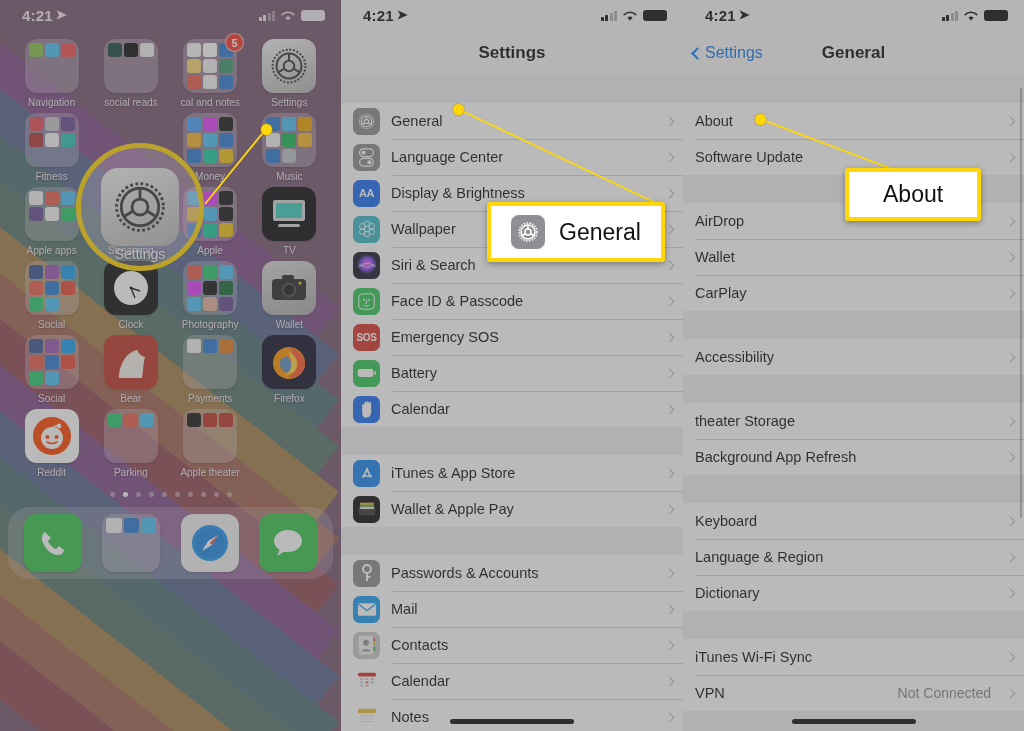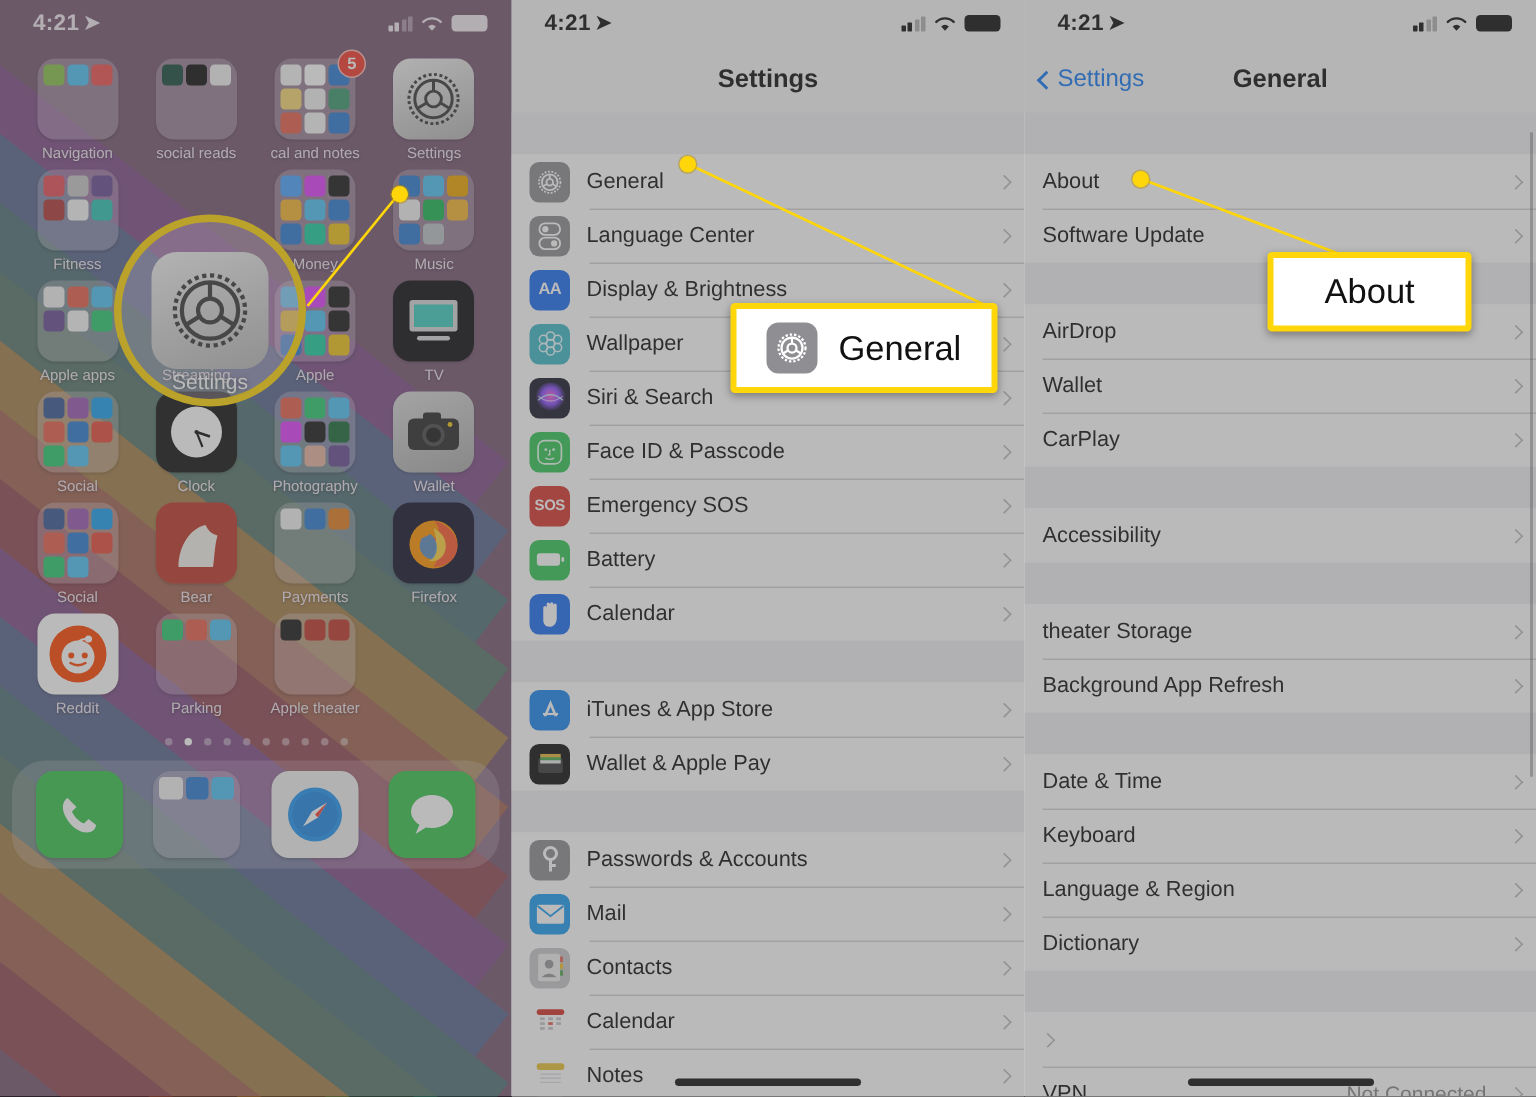--- a/index.html
+++ b/index.html
@@ -900,39 +900,36 @@
             <span class="chev"></span>
           </div>
           <div class="row noicon">
             <span class="r-label">Background App Refresh</span>
             <span class="chev"></span>
           </div>
         </div>
         <div class="gap"></div>
         <div class="group">
           <div class="row noicon">
-            <span class="r-label">Date &amp; Time</span>
-            <span class="chev"></span>
-          </div>
-          <div class="row noicon">
             <span class="r-label">Keyboard</span>
             <span class="chev"></span>
           </div>
           <div class="row noicon">
             <span class="r-label">Language &amp; Region</span>
             <span class="chev"></span>
           </div>
           <div class="row noicon">
             <span class="r-label">Dictionary</span>
             <span class="chev"></span>
           </div>
         </div>
         <div class="gap"></div>
         <div class="group">
           <div class="row noicon">
+            <span class="r-label">iTunes Wi-Fi Sync</span>
             <span class="chev"></span>
           </div>
           <div class="row noicon">
             <span class="r-label">VPN</span>
             <span class="r-value">Not Connected</span>
             <span class="chev"></span>
           </div>
         </div>
       </div>
     <div class="scrollbar"></div>

